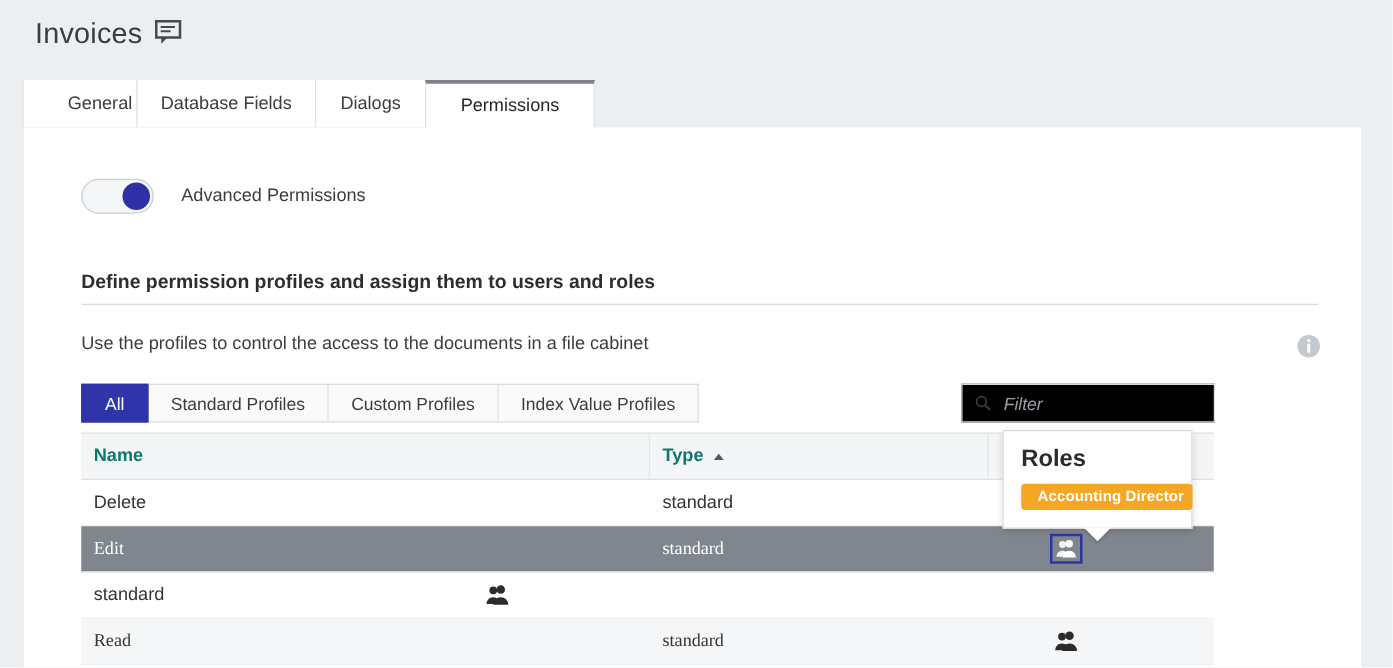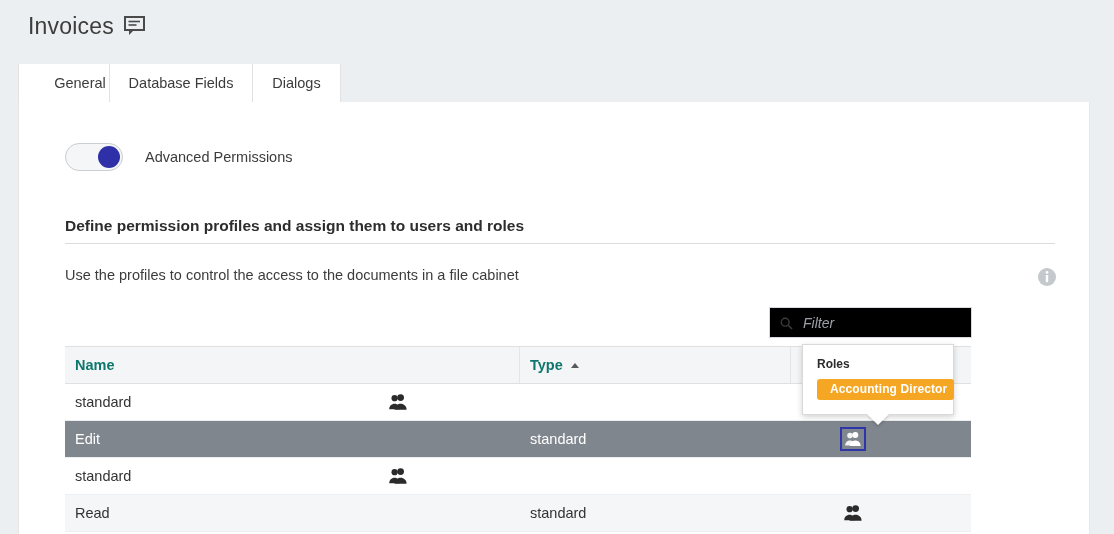--- a/index.html
+++ b/index.html
@@ -258,21 +258,21 @@
 
   .t-row {
     display: flex;
     height: 37px;
     align-items: center;
     border-bottom: 1px solid #eceff1;
     box-sizing: border-box;
     cursor: pointer;
   }
   .t-row.odd  { background: #ffffff; }
-  .t-row.even { background: #f4f6f7; }
+  .t-row.even { background: #f4f6f7; font-family: Liberation Serif, serif; }
   .t-row.selected { background: #80868d; color: #ffffff; }
 
   .td {
     box-sizing: border-box;
     font-size: 14.5px;
   }
   .td.col-name { width: 455px; padding-left: 10px; }
   .td.col-type { width: 271px; padding-left: 10px; }
   .td.col-assign {
     width: 180px;
@@ -302,21 +302,21 @@
     top: 344px;
     width: 152px;
     background: #ffffff;
     border: 1px solid #d9d9d9;
     box-shadow: 0 2px 6px rgba(0,0,0,0.18);
     z-index: 20;
     padding: 12px 14px 14px 14px;
     box-sizing: border-box;
   }
   .popover-title {
-    font-size: 12px;
+    font-size: 19px;
     font-weight: bold;
     color: #2b2b2b;
     margin-bottom: 8px;
   }
   .role-badge {
     display: inline-block;
     background: #f5a623;
     color: #ffffff;
     font-size: 12px;
     font-weight: bold;
@@ -354,20 +354,23 @@
 <div class="tabstrip">
   <div class="tab" style="left: 0px; width: 92px; padding-left: 32px;">
       <span>General</span>
     </div>
   <div class="tab" style="left: 91px; width: 144px;">
       <span>Database Fields</span>
     </div>
   <div class="tab" style="left: 234px; width: 89px;">
       <span>Dialogs</span>
     </div>
+  <div class="tab active" style="left: 322px; width: 136px;">
+      <span>Permissions</span>
+    </div>
 </div>
 
 <div class="content-card">
 
   <div class="toggle-row">
     <div class="toggle">
       <div class="toggle-knob"></div>
     </div>
     <div class="toggle-label">Advanced Permissions</div>
   </div>
@@ -376,20 +379,34 @@
   <div class="heading-rule"></div>
   <div class="section-sub">Use the profiles to control the access to the documents in a file cabinet</div>
   <span class="info-icon">
     <svg width="20" height="20" viewBox="0 0 20 20">
       <circle cx="10" cy="10" r="9" fill="#c3c9cd"></circle>
       <circle cx="10" cy="5.4" r="1.35" fill="#ffffff"></circle>
       <rect x="8.8" y="8" width="2.4" height="7.2" rx="0.6" fill="#ffffff"></rect>
     </svg>
   </span>
 
+  <div class="filter-tabs">
+    <div class="ftab active">
+        <span>All</span>
+      </div>
+    <div class="ftab">
+        <span>Standard Profiles</span>
+      </div>
+    <div class="ftab">
+        <span>Custom Profiles</span>
+      </div>
+    <div class="ftab">
+        <span>Index Value Profiles</span>
+      </div>
+  </div>
 
   <div class="filter-field">
     <span class="filter-search-icon">
       <svg width="13" height="13" viewBox="0 0 13 13">
         <circle cx="5.2" cy="5.2" r="3.9" fill="none" stroke="#3c3c3c" stroke-width="1.4"></circle>
         <line x1="8.2" y1="8.2" x2="12" y2="12" stroke="#3c3c3c" stroke-width="1.6"></line>
       </svg>
     </span>
     <input class="filter-input" type="text" placeholder="Filter" style="">
   </div>
@@ -402,20 +419,21 @@
       <div class="th col-type">
           <span>Type</span>
           <i class="sort-caret"></i>
         </div>
       <div class="th col-assign">
           <span></span>
         </div>
     </div>
 
     <div class="t-row odd">
+      <div class="td col-name">Delete</div>
       <div class="td col-type">standard</div>
       <div class="td col-assign">
         <span class="users-btn">
           <svg width="20" height="18" viewBox="0 0 20 18">
             <circle cx="6.6" cy="5.2" r="3.1" fill="#2b2b2b"></circle>
             <path d="M1.2 16.2c0-3.2 2.4-5.5 5.4-5.5s5.4 2.3 5.4 5.5z" fill="#2b2b2b"></path>
             <circle cx="12.6" cy="4.6" r="3.4" fill="#2b2b2b"></circle>
             <path d="M6.6 16.8c0-3.5 2.7-6 6-6s6 2.5 6 6z" fill="#2b2b2b"></path>
           </svg>
         </span>

